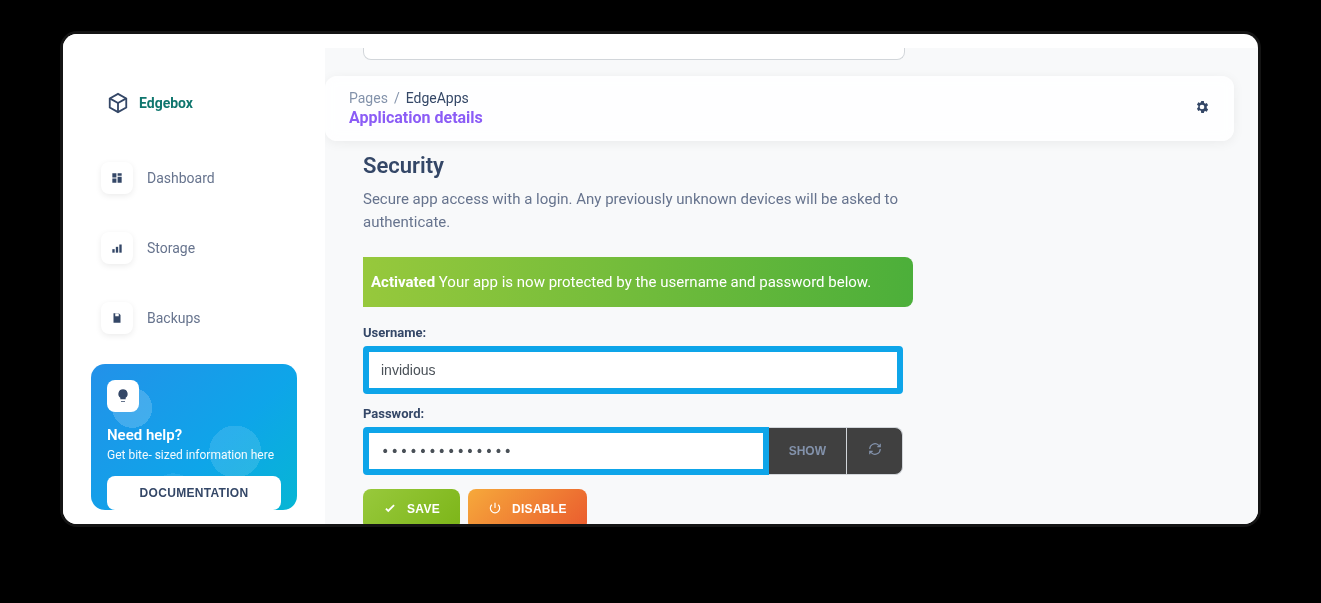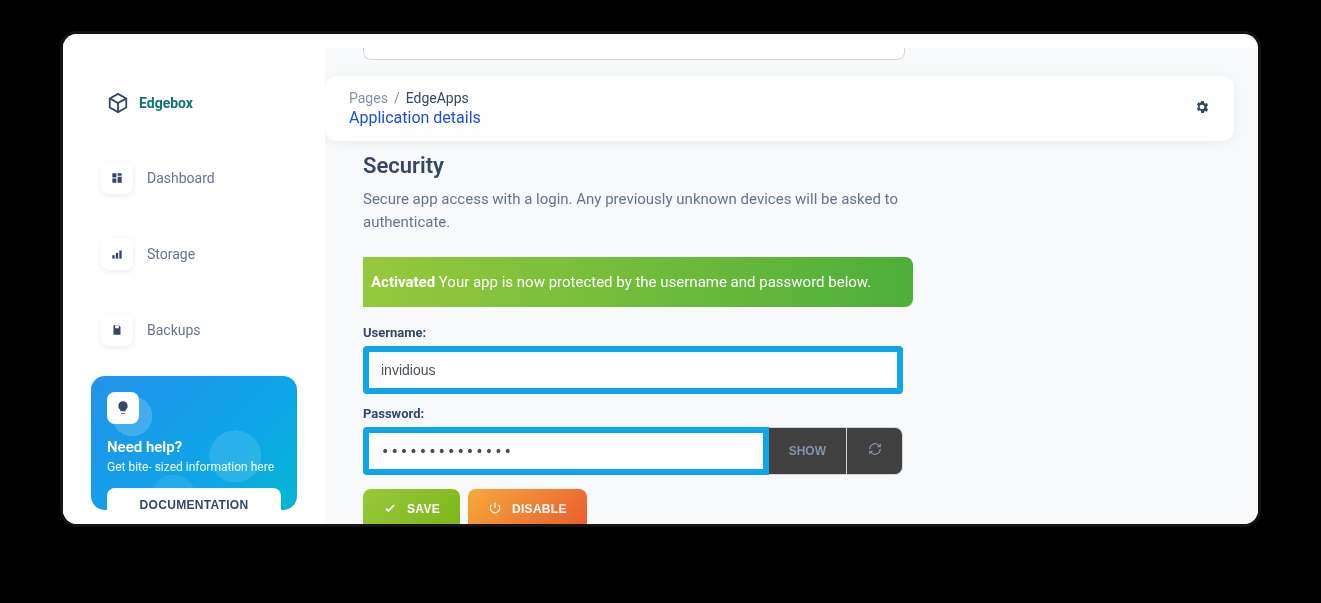--- a/index.html
+++ b/index.html
@@ -46,21 +46,21 @@
   }
   .brand-name {
     font-size: 14px;
     font-weight: 700;
     color: #0f766e;
   }
   .nav {
     margin-top: 20px;
     display: flex;
     flex-direction: column;
-    gap: 24px;
+    gap: 18px;
     padding: 0 14px;
     text-align: center;
   }
   .nav-item {
     display: flex;
     align-items: center;
     gap: 14px;
     padding: 10px 10px;
     border-radius: 8px;
     cursor: pointer;
@@ -143,21 +143,21 @@
     border-radius: 12px;
     box-shadow: 0 2px 12px rgba(0,0,0,0.06);
     padding: 14px 24px;
     display: flex;
     justify-content: space-between;
     align-items: center;
   }
   .crumbs { display:flex; flex-direction:column; gap:2px; }
   .crumb-row { font-size: 14px; color: #8392ab; display:flex; gap:6px; }
   .crumb-current { color: #344767; }
-  .page-title { font-size: 16px; font-weight: 400; color: #1d4ed8; }
+  .page-title { font-size: 16px; font-weight: 700; color: #8b5cf6; }
   .gear { color:#344767; cursor:pointer; }
 
   .content {
     position: absolute;
     top: 105px; left: 38px; right: 24px; bottom: 0;
     overflow: hidden;
   }
   .section-title {
     font-size: 22px;
     font-weight: 600;

